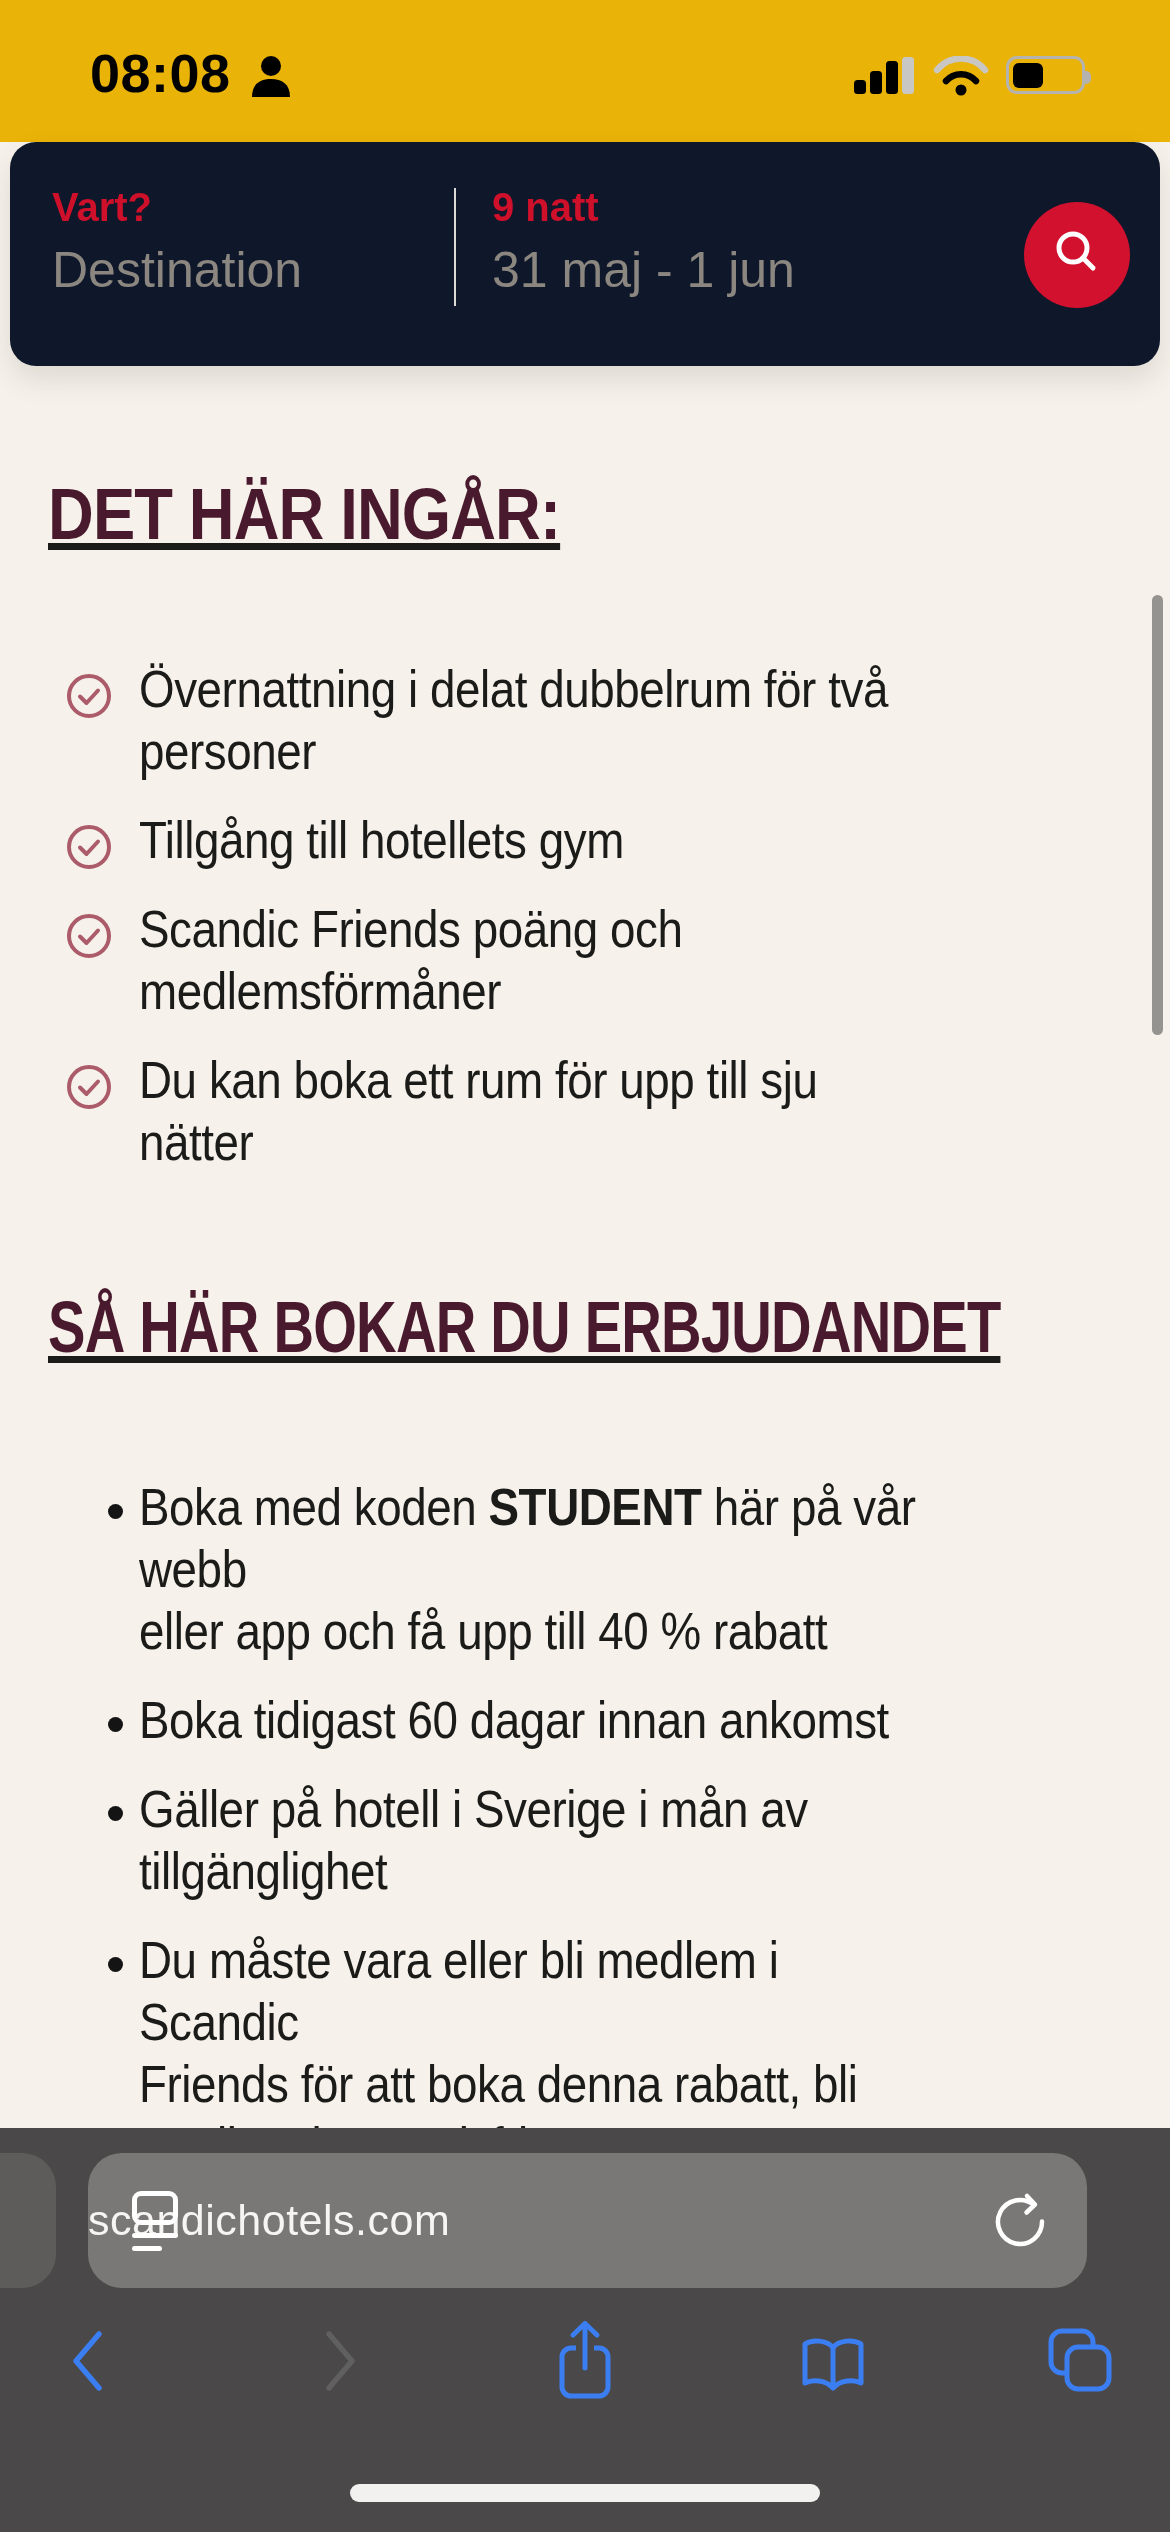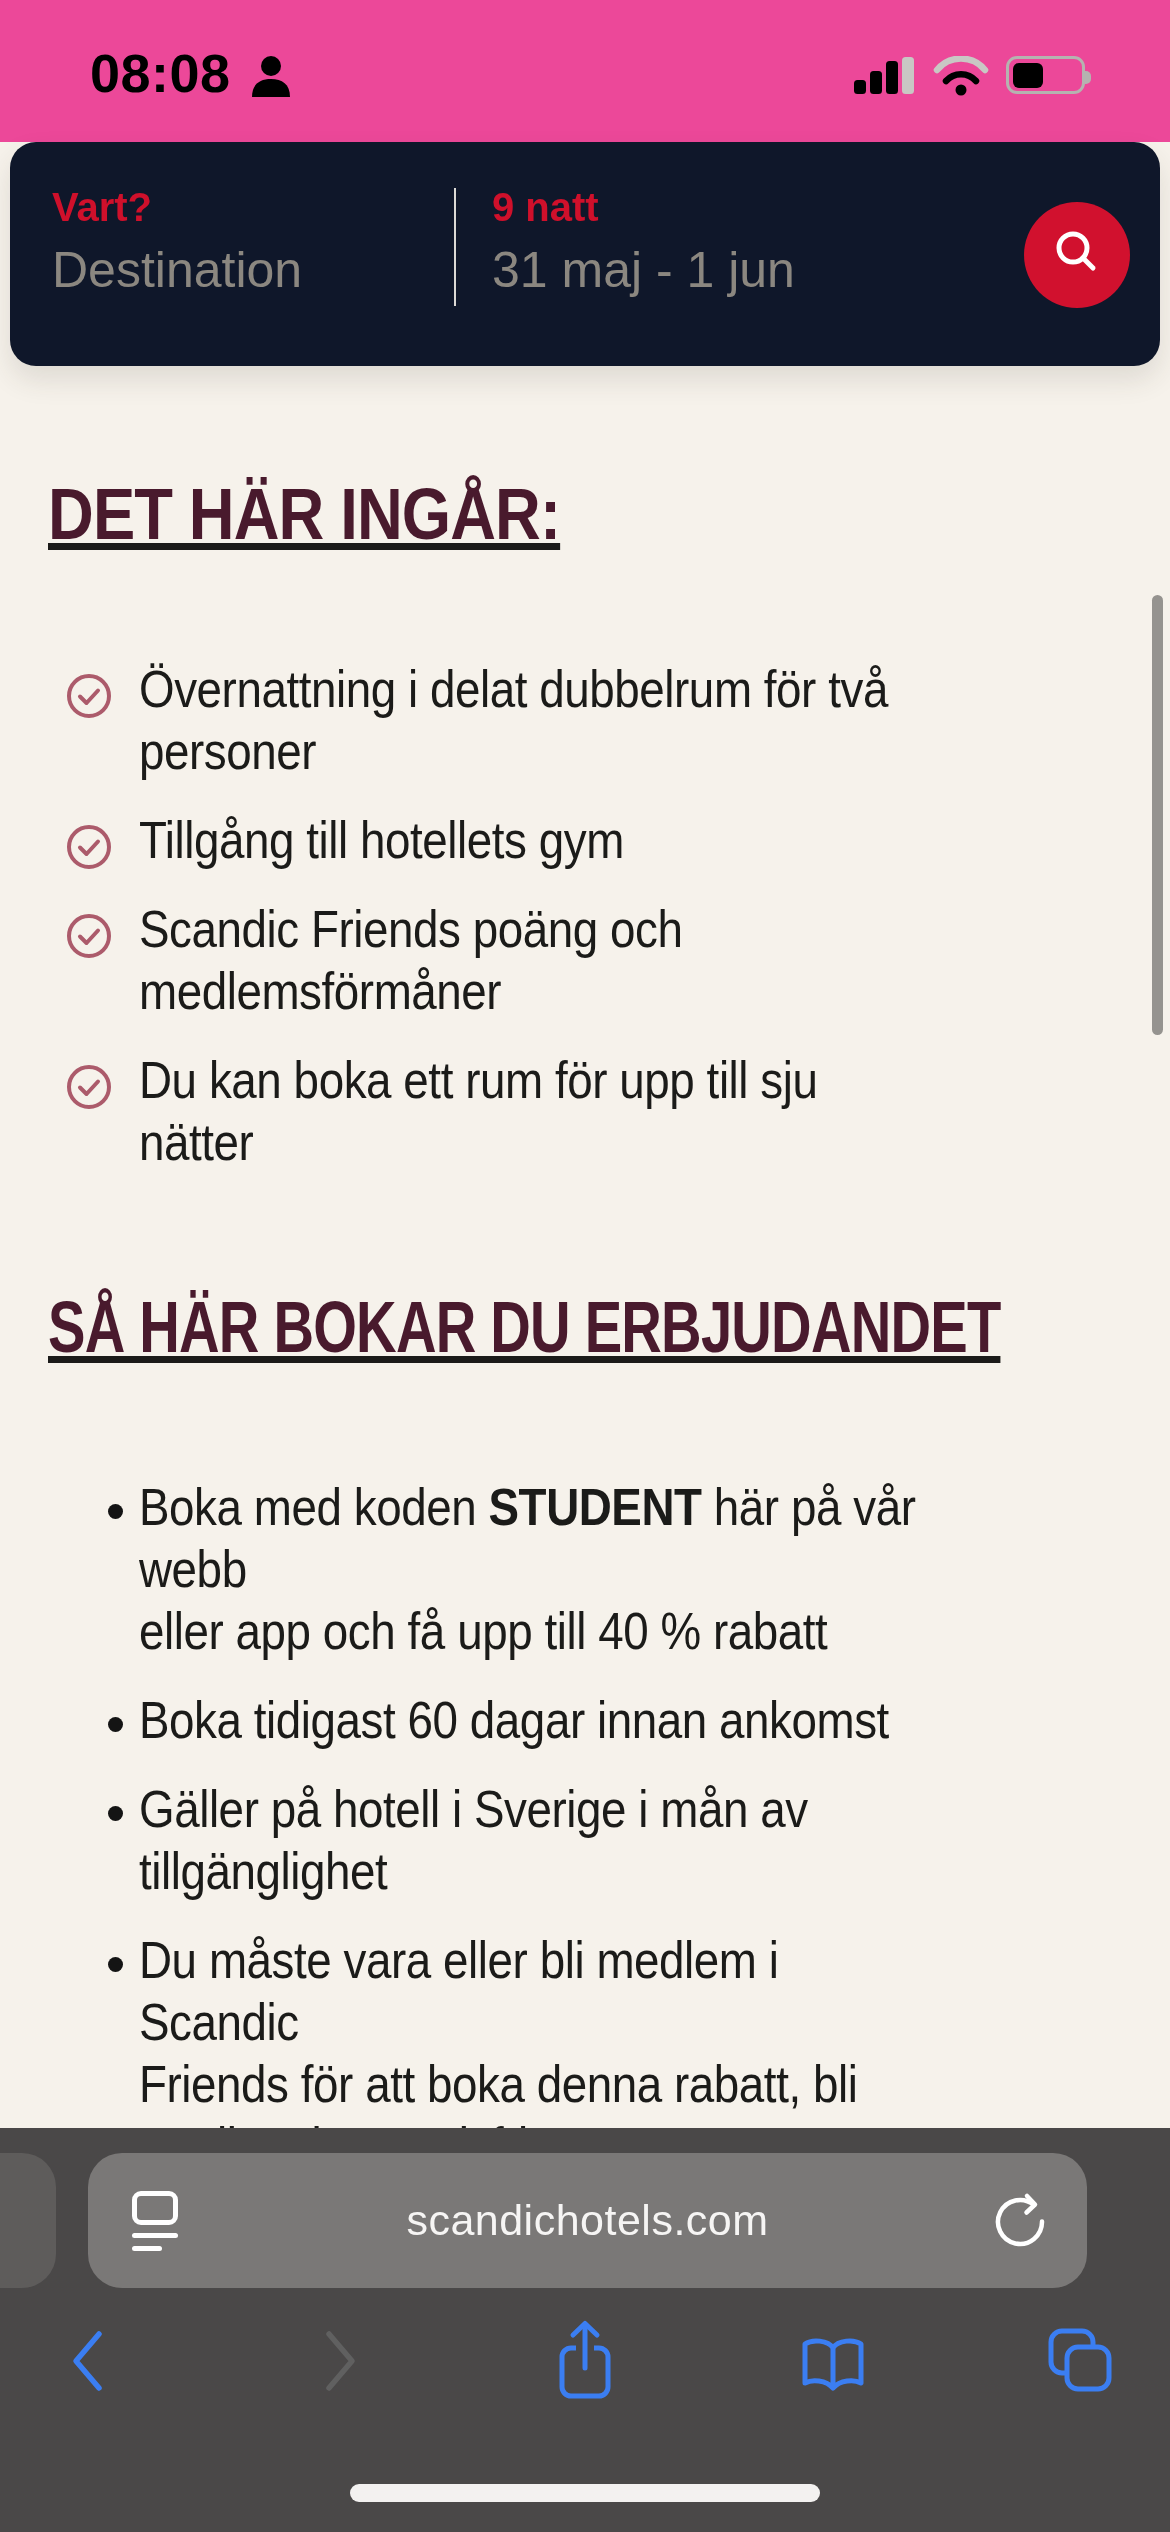--- a/index.html
+++ b/index.html
@@ -3,21 +3,21 @@
 <meta charset="utf-8">
 <style>
   html,body{margin:0;padding:0;background:#222;}
   *{box-sizing:border-box;}
   .screen{
     position:relative;width:1170px;height:2532px;overflow:hidden;
     background:#f6f2eb;font-family:"Liberation Sans","DejaVu Sans",sans-serif;
     -webkit-font-smoothing:antialiased;
   }
   
-  .status-bar{position:absolute;left:0;top:0;width:1170px;height:142px;background:#ec4899;}
+  .status-bar{position:absolute;left:0;top:0;width:1170px;height:142px;background:#eab308;}
   .time{position:absolute;left:90px;top:42px;font-size:54px;font-weight:700;color:#000;letter-spacing:.5px;}
   .person-icon{position:absolute;left:250px;top:56px;}
   .signal-bars{position:absolute;left:854px;top:56px;width:64px;height:38px;display:flex;align-items:flex-end;gap:4px;}
   .signal-bars .bar{width:12px;border-radius:3.5px;background:#000;}
   .bar.b1{height:14px}.bar.b2{height:23px}.bar.b3{height:33px}
   .bar.b4{height:37px;background:#c9c7c4;}
   .wifi-wrap{position:absolute;left:933px;top:56px;}
   .battery{position:absolute;left:1006px;top:56px;width:79px;height:38px;border:3px solid #b5b3b0;border-radius:11px;}
   .battery .fill{position:absolute;left:4px;top:4px;width:30px;height:25px;border-radius:6px;background:#000;}
   .battery .nub{position:absolute;right:-9px;top:12px;width:6px;height:13px;border-radius:0 5px 5px 0;background:#b5b3b0;}
@@ -53,21 +53,21 @@
   }
   .li-text b{font-weight:700;}
   .check-icon{position:absolute;left:2px;top:12px;}
   .bullet-dot{position:absolute;left:44px;top:28px;width:15px;height:15px;border-radius:50%;background:#141414;}
   
   .scroll-indicator{position:absolute;right:7px;top:595px;width:11px;height:440px;border-radius:6px;background:rgba(30,30,30,.45);}
   
   .safari-chrome{position:absolute;left:0;top:2128px;width:1170px;height:404px;background:#4a4848;}
   .tab-sliver{position:absolute;left:-34px;top:25px;width:90px;height:135px;border-radius:34px;background:#5e5c5b;}
   .url-bar{position:absolute;left:88px;top:25px;width:999px;height:135px;border-radius:34px;background:#7a7877;
-    display:flex;align-items:center;justify-content:center;}
+    display:flex;align-items:center;}
   .reader-btn{position:absolute;left:44px;top:36px;width:48px;height:64px;background:none;border:none;padding:0;}
   .reader-box{width:46px;height:34px;border:5px solid #fff;border-radius:9px;}
   .reader-line1{width:46px;height:5px;background:#fff;border-radius:3px;margin-top:8px;}
   .reader-line2{width:30px;height:5px;background:#fff;border-radius:3px;margin-top:8px;}
   .url-text{font-size:43px;color:#f6f5f4;letter-spacing:.5px;}
   .reload-btn{position:absolute;right:36px;top:39px;width:58px;height:58px;background:none;border:none;padding:0;}
   .toolbar-btn{position:absolute;background:none;border:none;padding:0;}
   .home-indicator{position:absolute;left:350px;top:2484px;width:470px;height:18px;border-radius:10px;background:#f3f1f0;}
 </style>
 </head>

